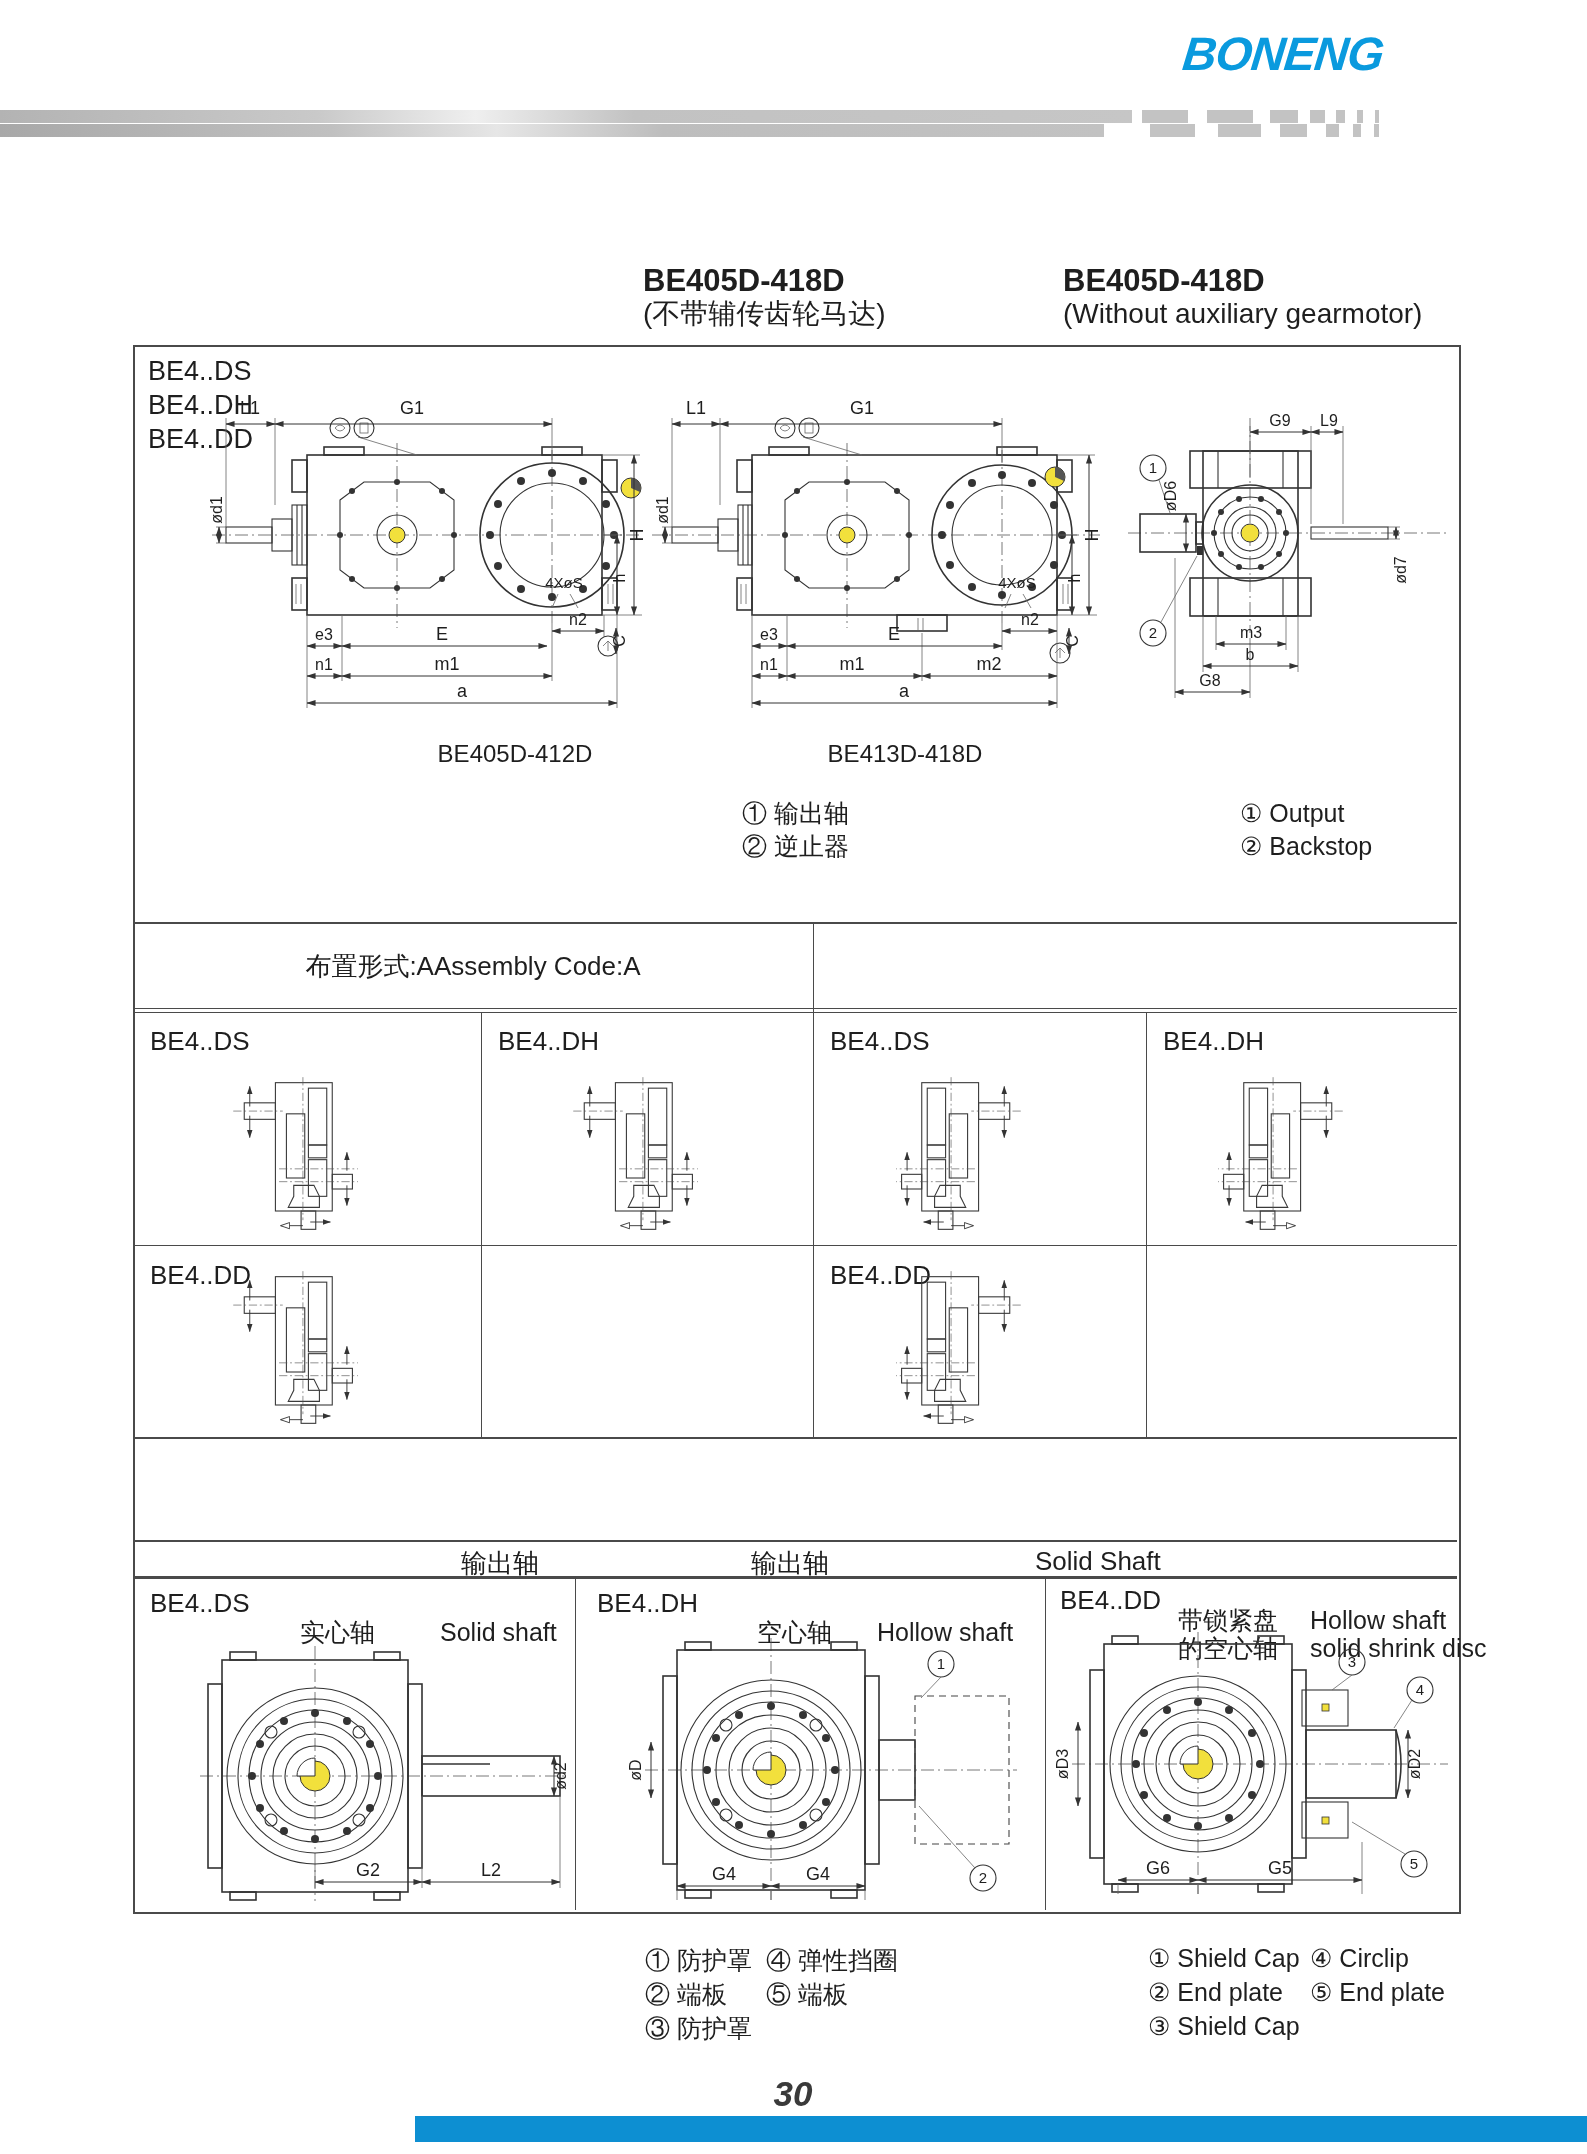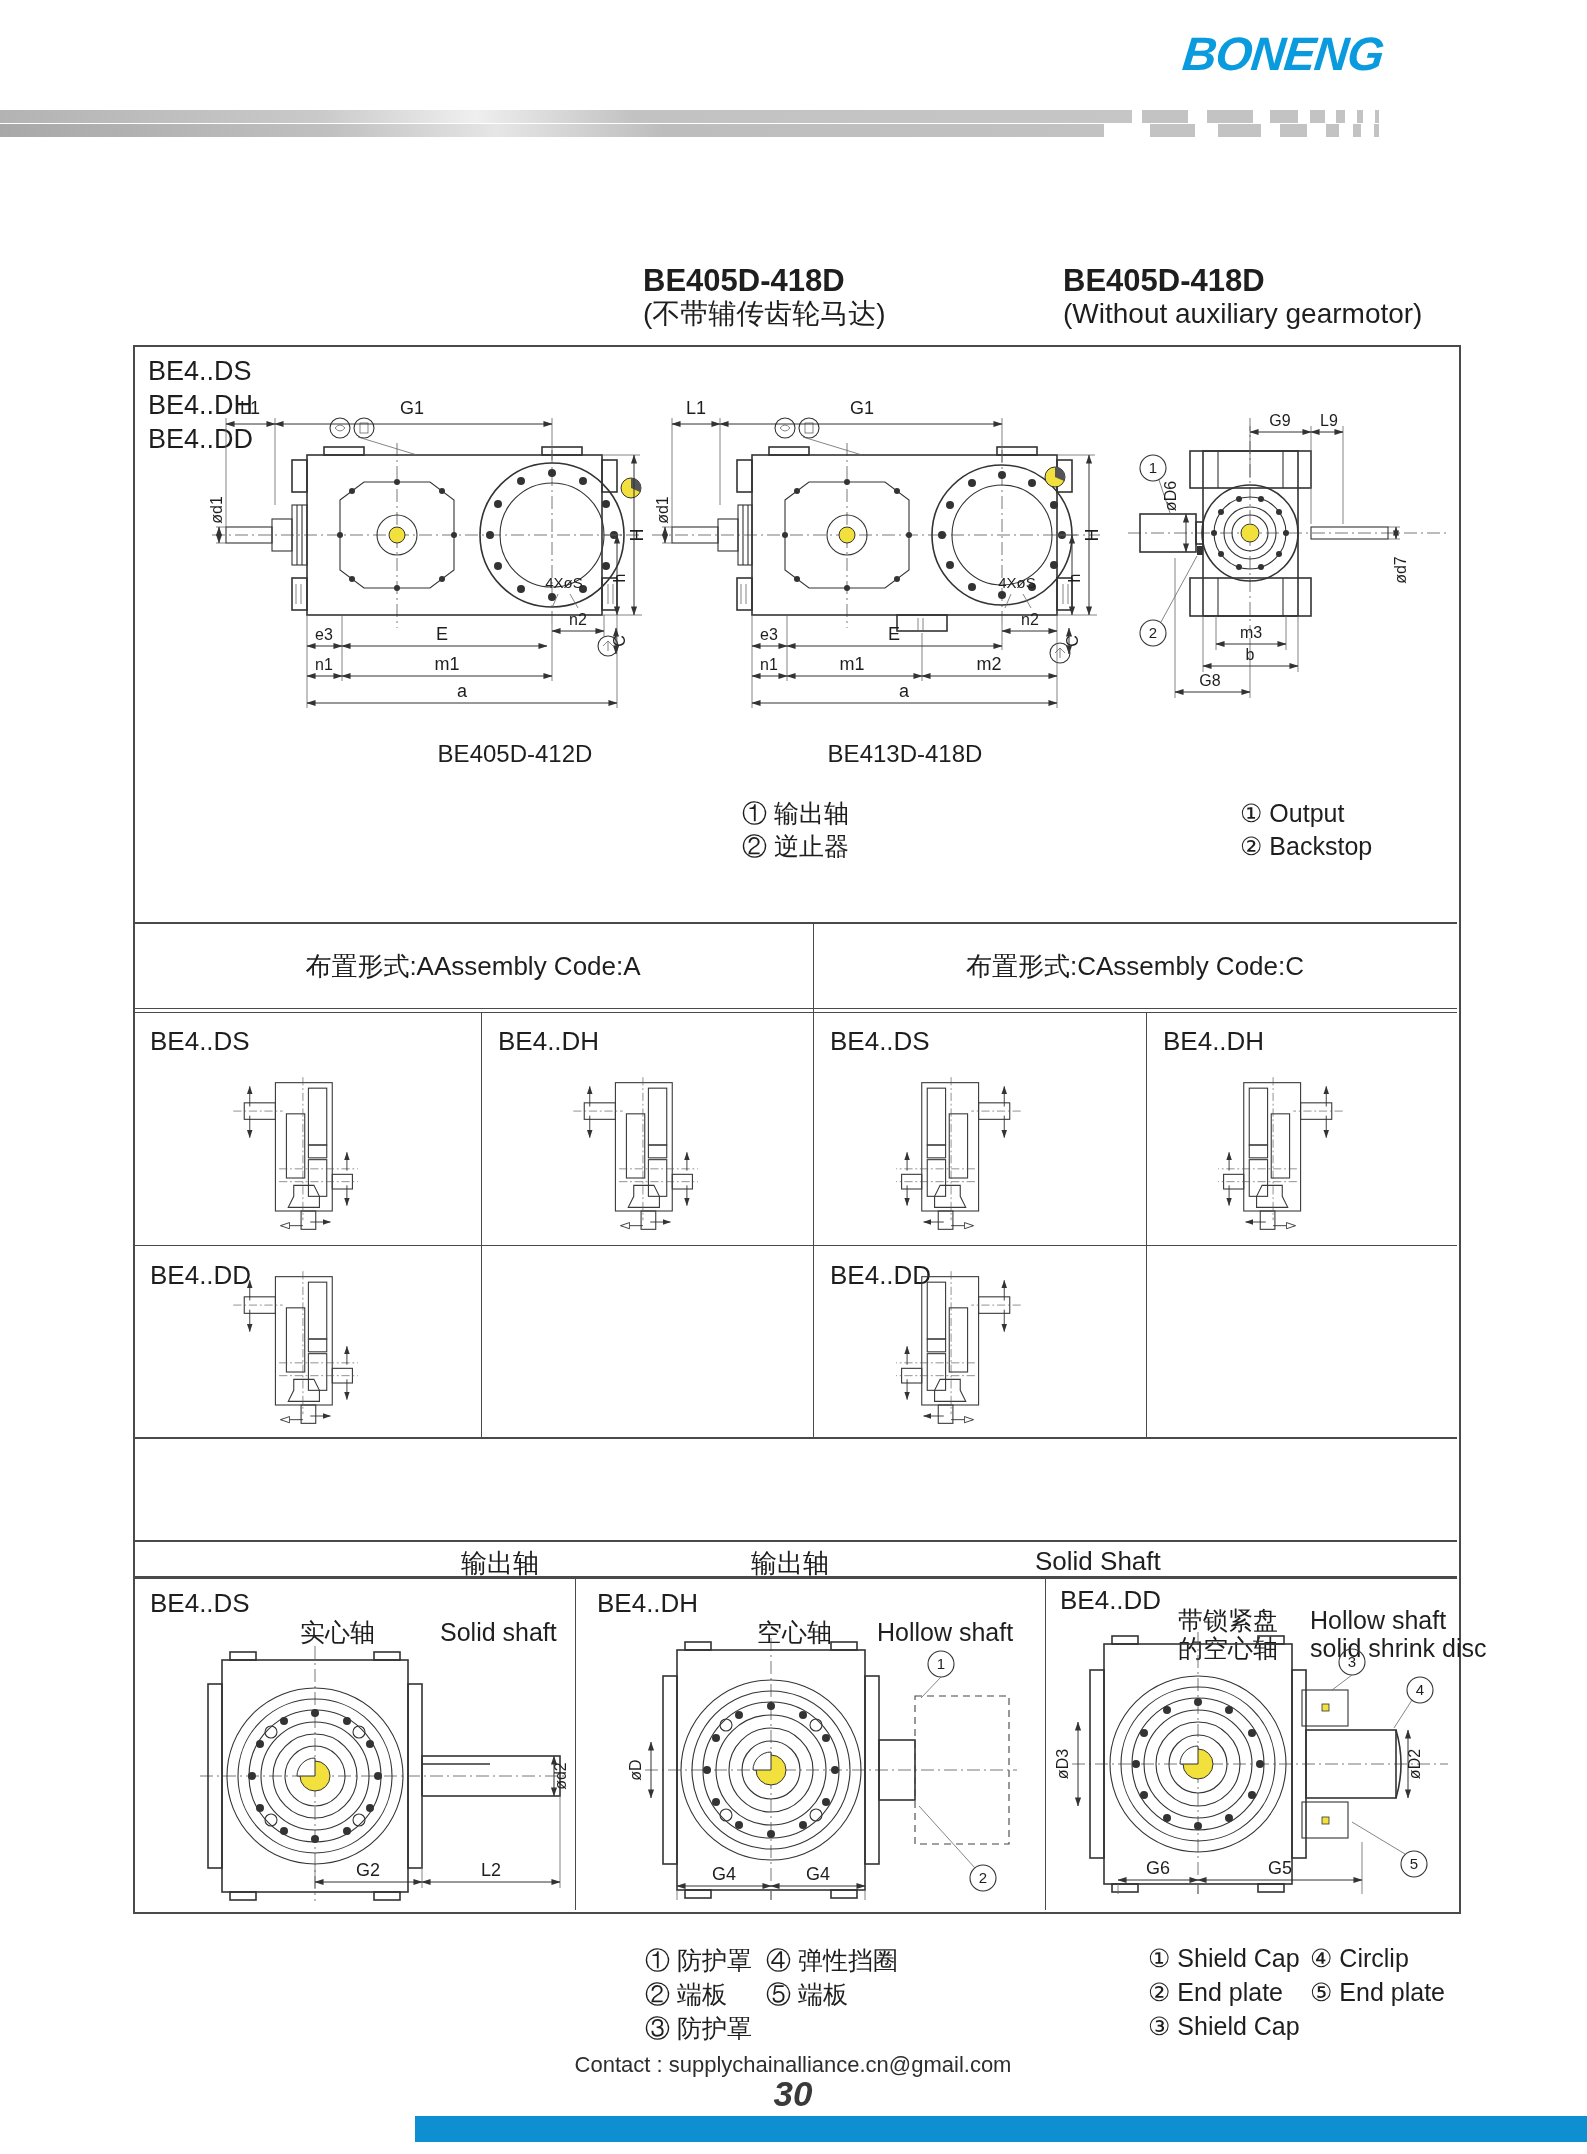--- a/index.html
+++ b/index.html
@@ -455,24 +455,20 @@
   <div class="vl" style="left:813px;top:922px;width:1.3px;height:515px"></div>
   <div class="vl" style="left:481px;top:1012px;width:1.2px;height:425px"></div>
   <div class="vl" style="left:1146px;top:1012px;width:1.2px;height:425px"></div>
   <div class="vl" style="left:575px;top:1579px;width:1.2px;height:331px"></div>
   <div class="vl" style="left:1045px;top:1579px;width:1.2px;height:331px"></div>
 
   <div class="hdrhalf" style="left:133px;top:922px;width:680px;height:88px">
     <span>布置形式:A</span>
     <span>Assembly Code:A</span>
   </div>
-  <div class="hdrhalf" style="left:813px;top:922px;width:644px;height:88px">
-    <span>布置形式:C</span>
-    <span>Assembly Code:C</span>
-  </div>
 
   <div class="celllbl" style="left:150px;top:1026px">BE4..DS</div>
   <div class="celllbl" style="left:498px;top:1026px">BE4..DH</div>
   <div class="celllbl" style="left:830px;top:1026px">BE4..DS</div>
   <div class="celllbl" style="left:1163px;top:1026px">BE4..DH</div>
 
   <div class="celllbl" style="left:150px;top:1260px">BE4..DD</div>
   <div class="celllbl" style="left:830px;top:1260px">BE4..DD</div>
 
   <div class="schematic" style="left:222px;top:1068px">
@@ -857,17 +853,16 @@
   <div class="plegend" style="left:766px;top:1944px">④ 弹性挡圈</div>
   <div class="plegend" style="left:645px;top:1978px">② 端板</div>
   <div class="plegend" style="left:766px;top:1978px">⑤ 端板</div>
   <div class="plegend" style="left:645px;top:2012px">③ 防护罩</div>
   <div class="plegend" style="left:1148px;top:1944px">① Shield Cap</div>
   <div class="plegend" style="left:1310px;top:1944px">④ Circlip</div>
   <div class="plegend" style="left:1148px;top:1978px">② End plate</div>
   <div class="plegend" style="left:1310px;top:1978px">⑤ End plate</div>
   <div class="plegend" style="left:1148px;top:2012px">③ Shield Cap</div>
 
-  <div class="contact">Contact : supplychainalliance.cn@gmail.com</div>
   <div class="pageno">30</div>
   <div class="bluebar"></div>
 
 </div>
 
 </body></html>

